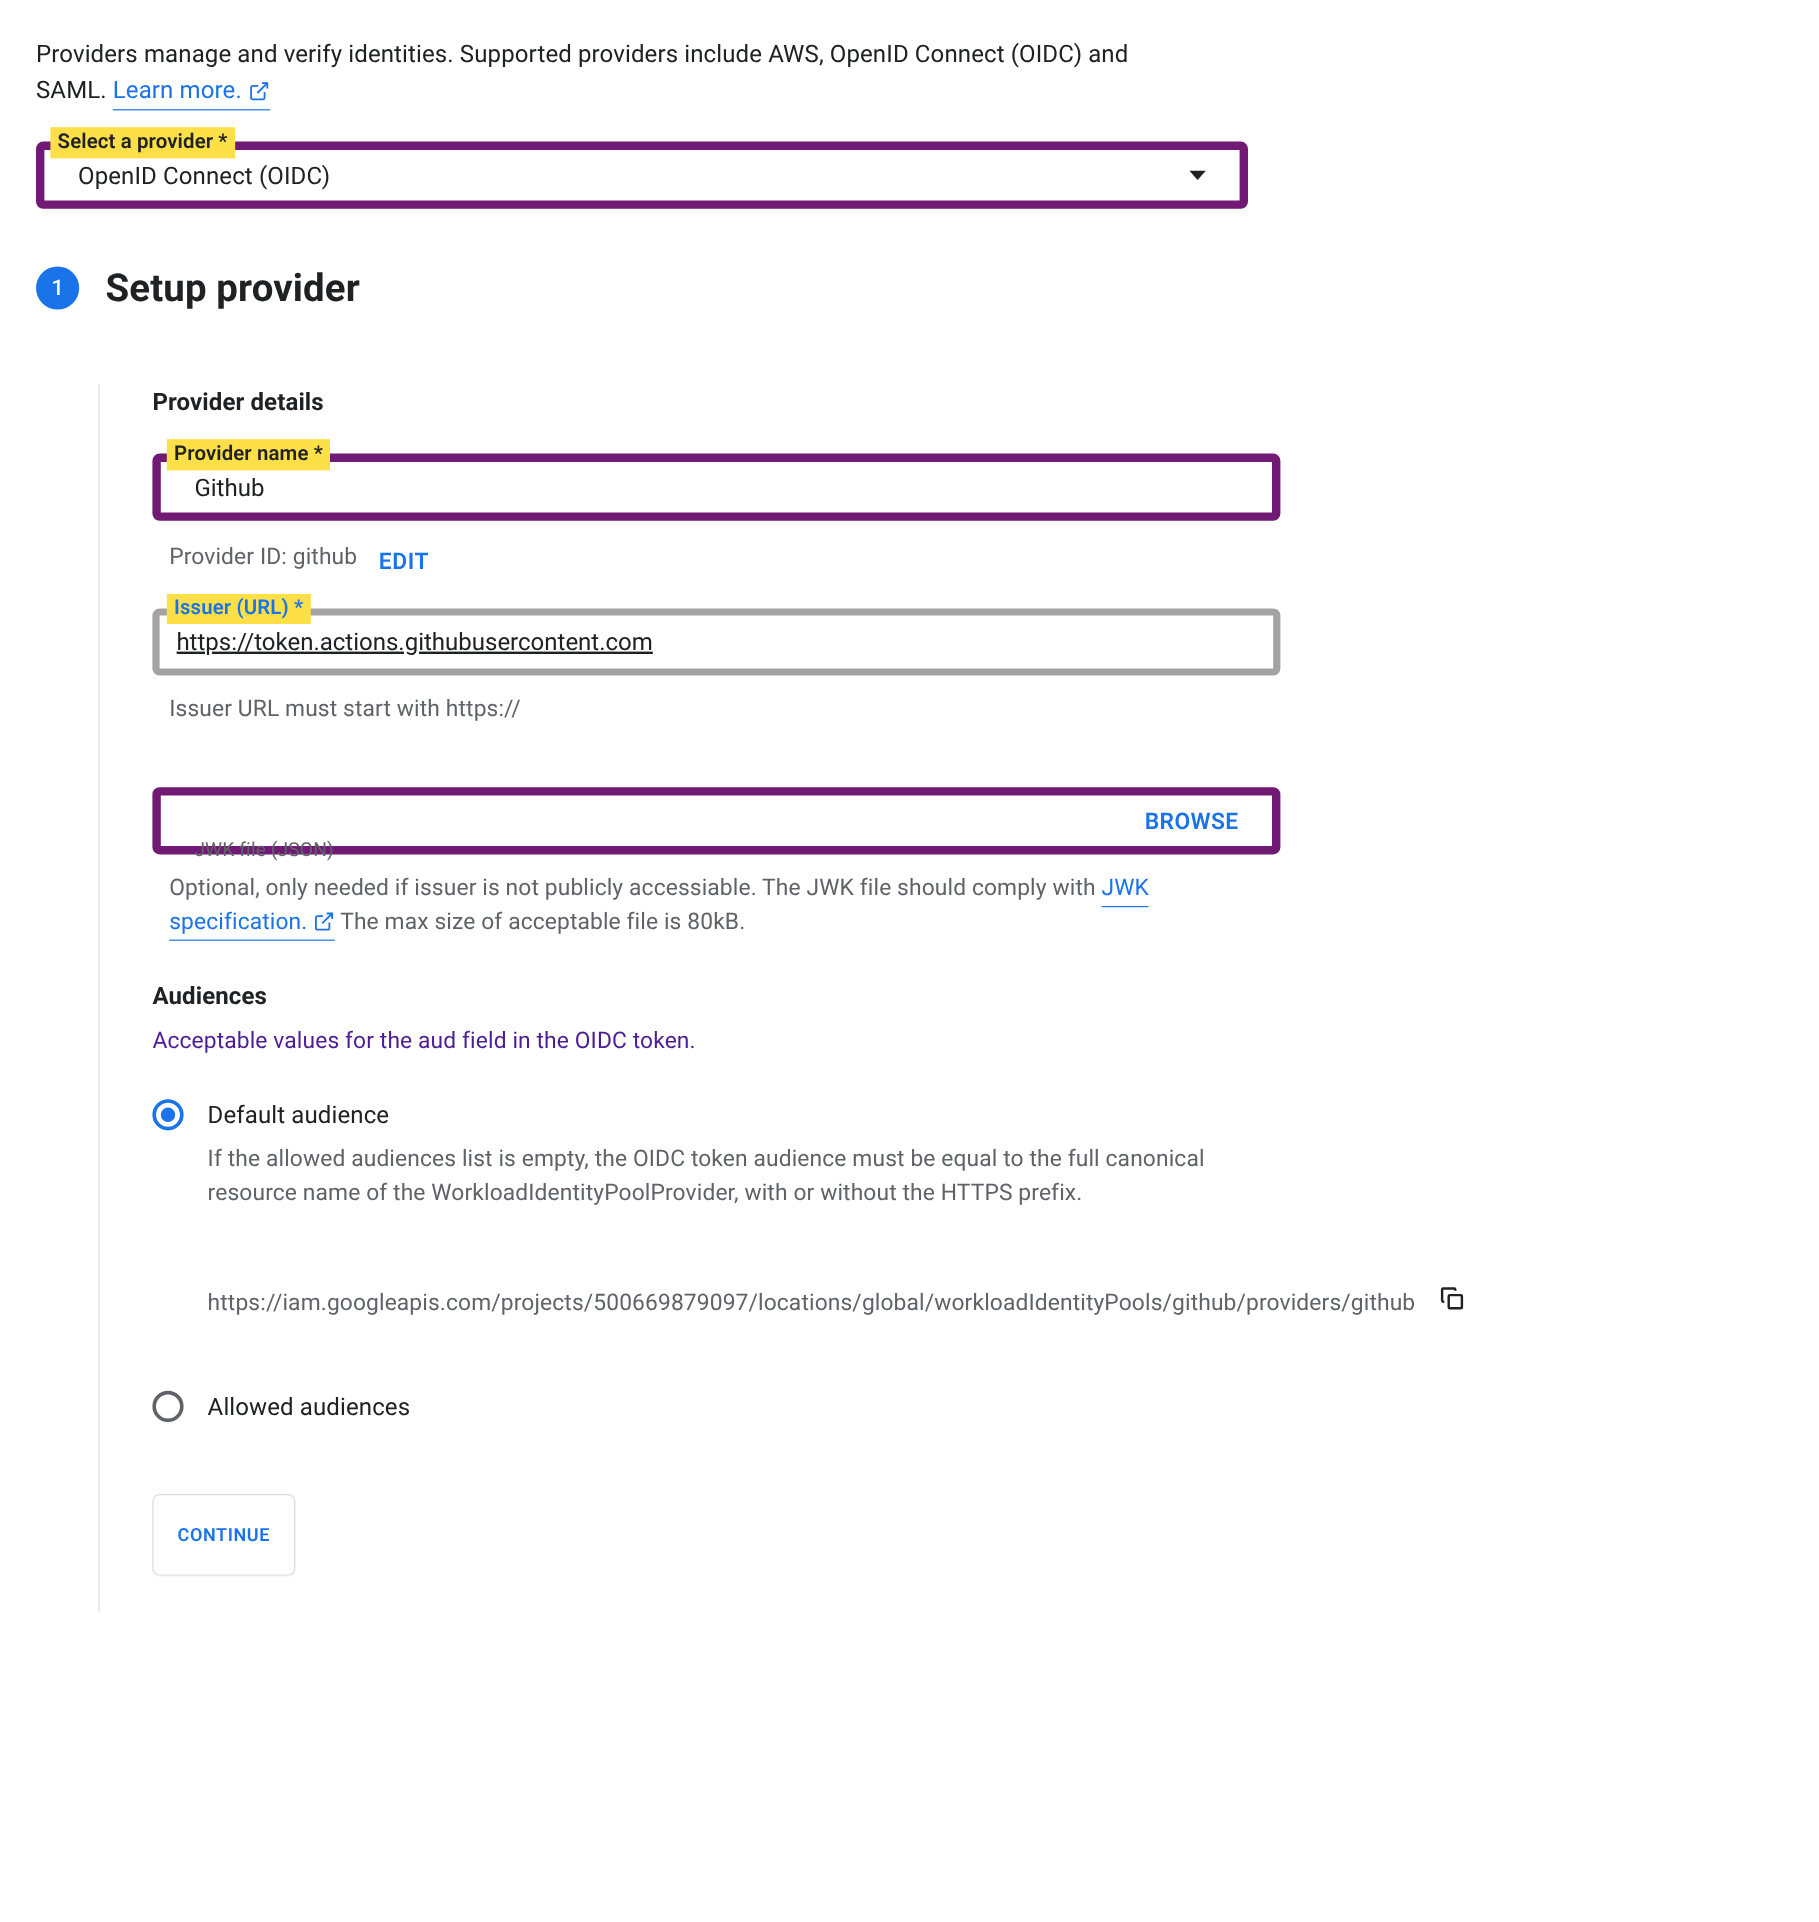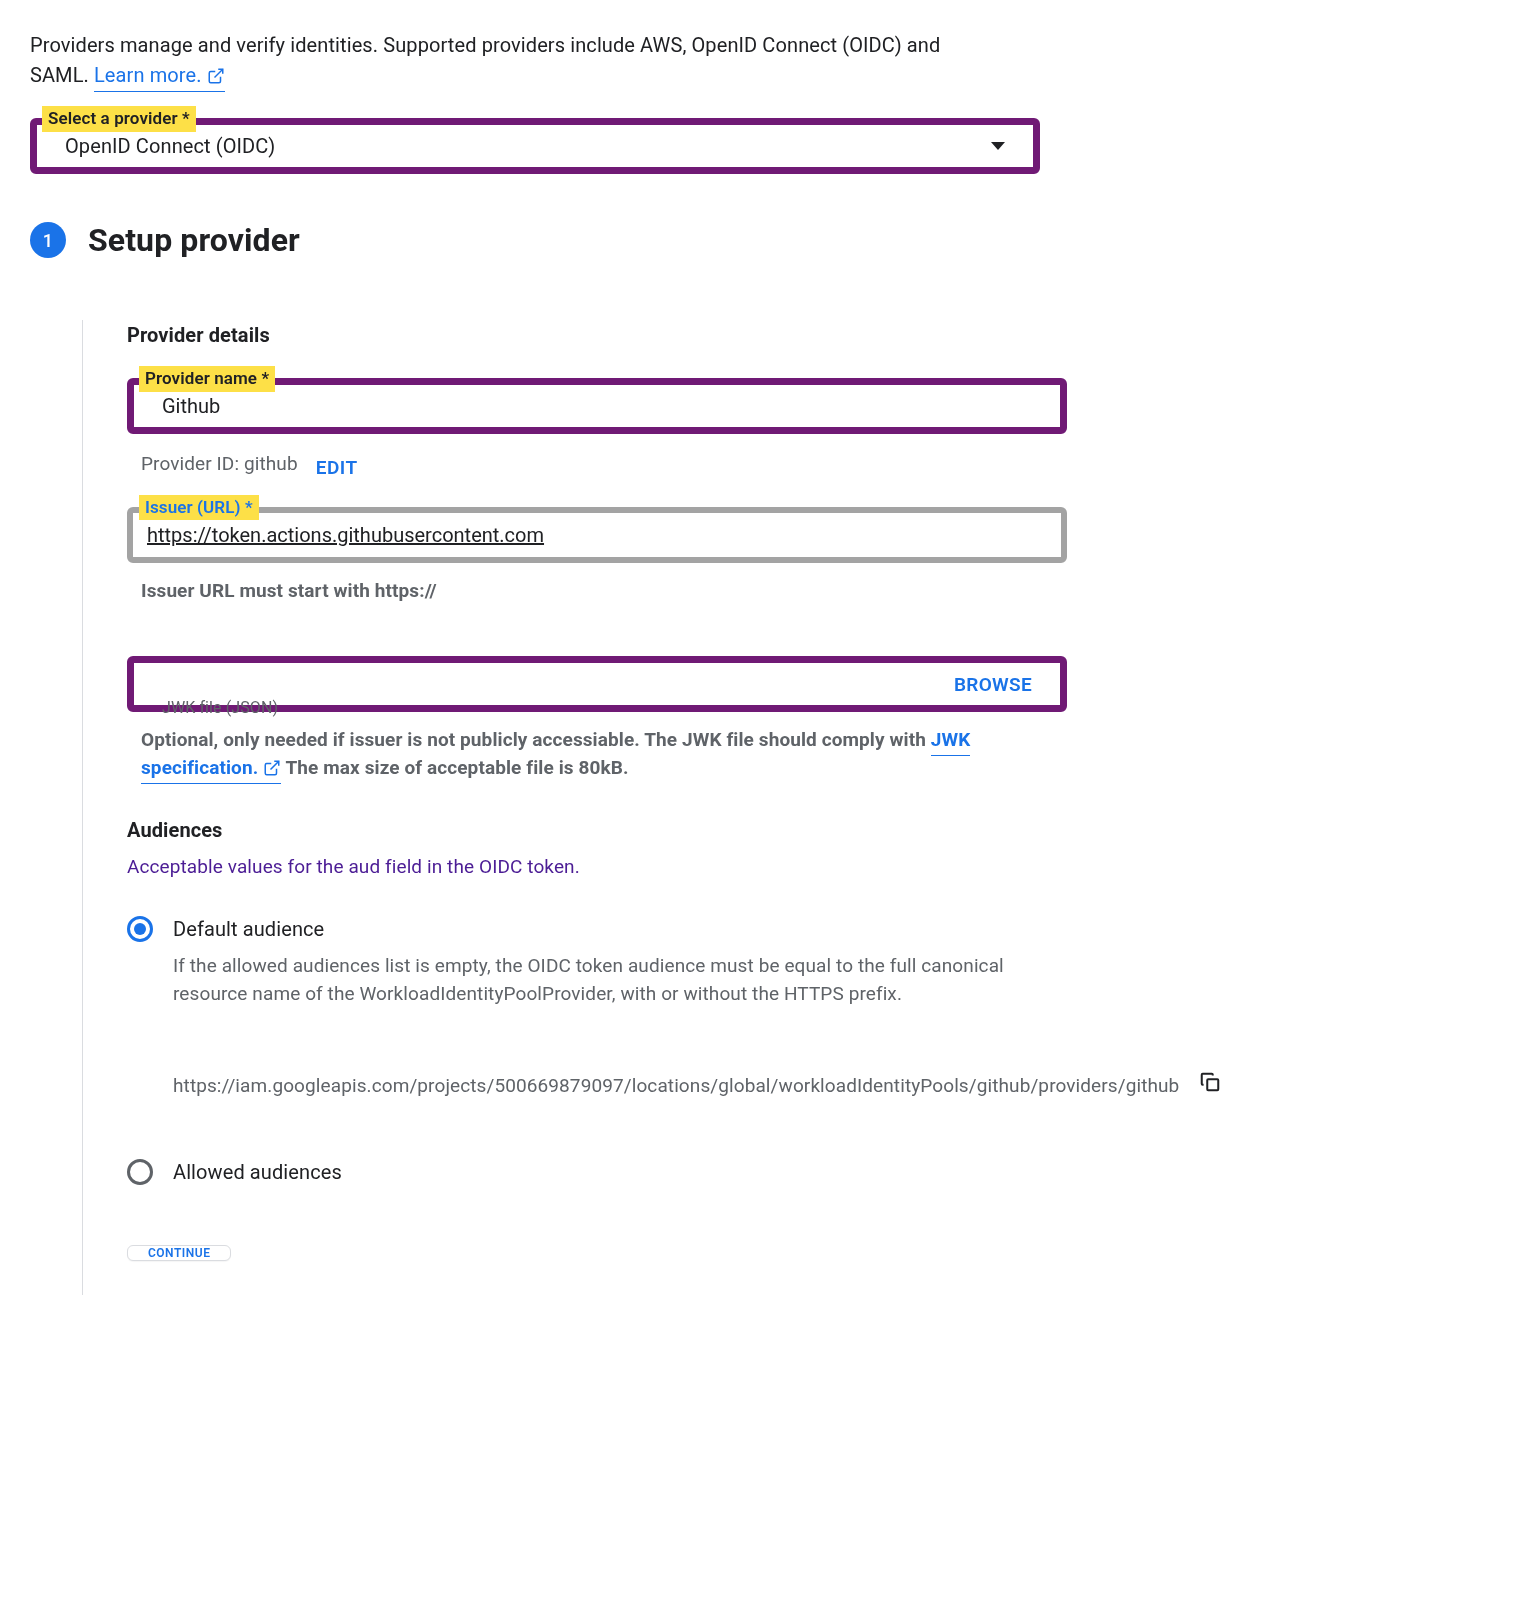--- a/index.html
+++ b/index.html
@@ -127,21 +127,20 @@
       font-family: inherit;
     }
 
     .helper {
       color: #5f6368;
       font-size: 19px;
       margin-top: 14px;
       padding-left: 14px;
       max-width: 940px;
       line-height: 1.45;
-      font-weight: bold;
     }
 
     .jwk-field { margin-top: 52px; }
     .jwk-placeholder { color: #5f6368; font-size: 16px; flex: 1; margin-top: 48px; }
     .browse-btn {
       color: #1a73e8;
       font-weight: 600;
       font-size: 19px;
       letter-spacing: 0.3px;
       border: none;
@@ -204,23 +203,23 @@
 
     .allowed-row { margin-top: 56px; }
 
     .continue-btn {
       margin-top: 58px;
       border: 1px solid #dadce0;
       border-radius: 6px;
       background: #fff;
       color: #1a73e8;
       font-weight: 600;
-      font-size: 12px;
+      font-size: 15px;
       letter-spacing: 0.5px;
-      padding: 0 20px;
+      padding: 24px 20px;
       cursor: pointer;
       font-family: inherit;
       box-shadow: 0 1px 1px rgba(0,0,0,0.04);
     }
   </style>
 </head>
 <body>
 
 <div class="intro">
   <span>Providers manage and verify identities. Supported providers include AWS, OpenID Connect (OIDC) and SAML. </span>

